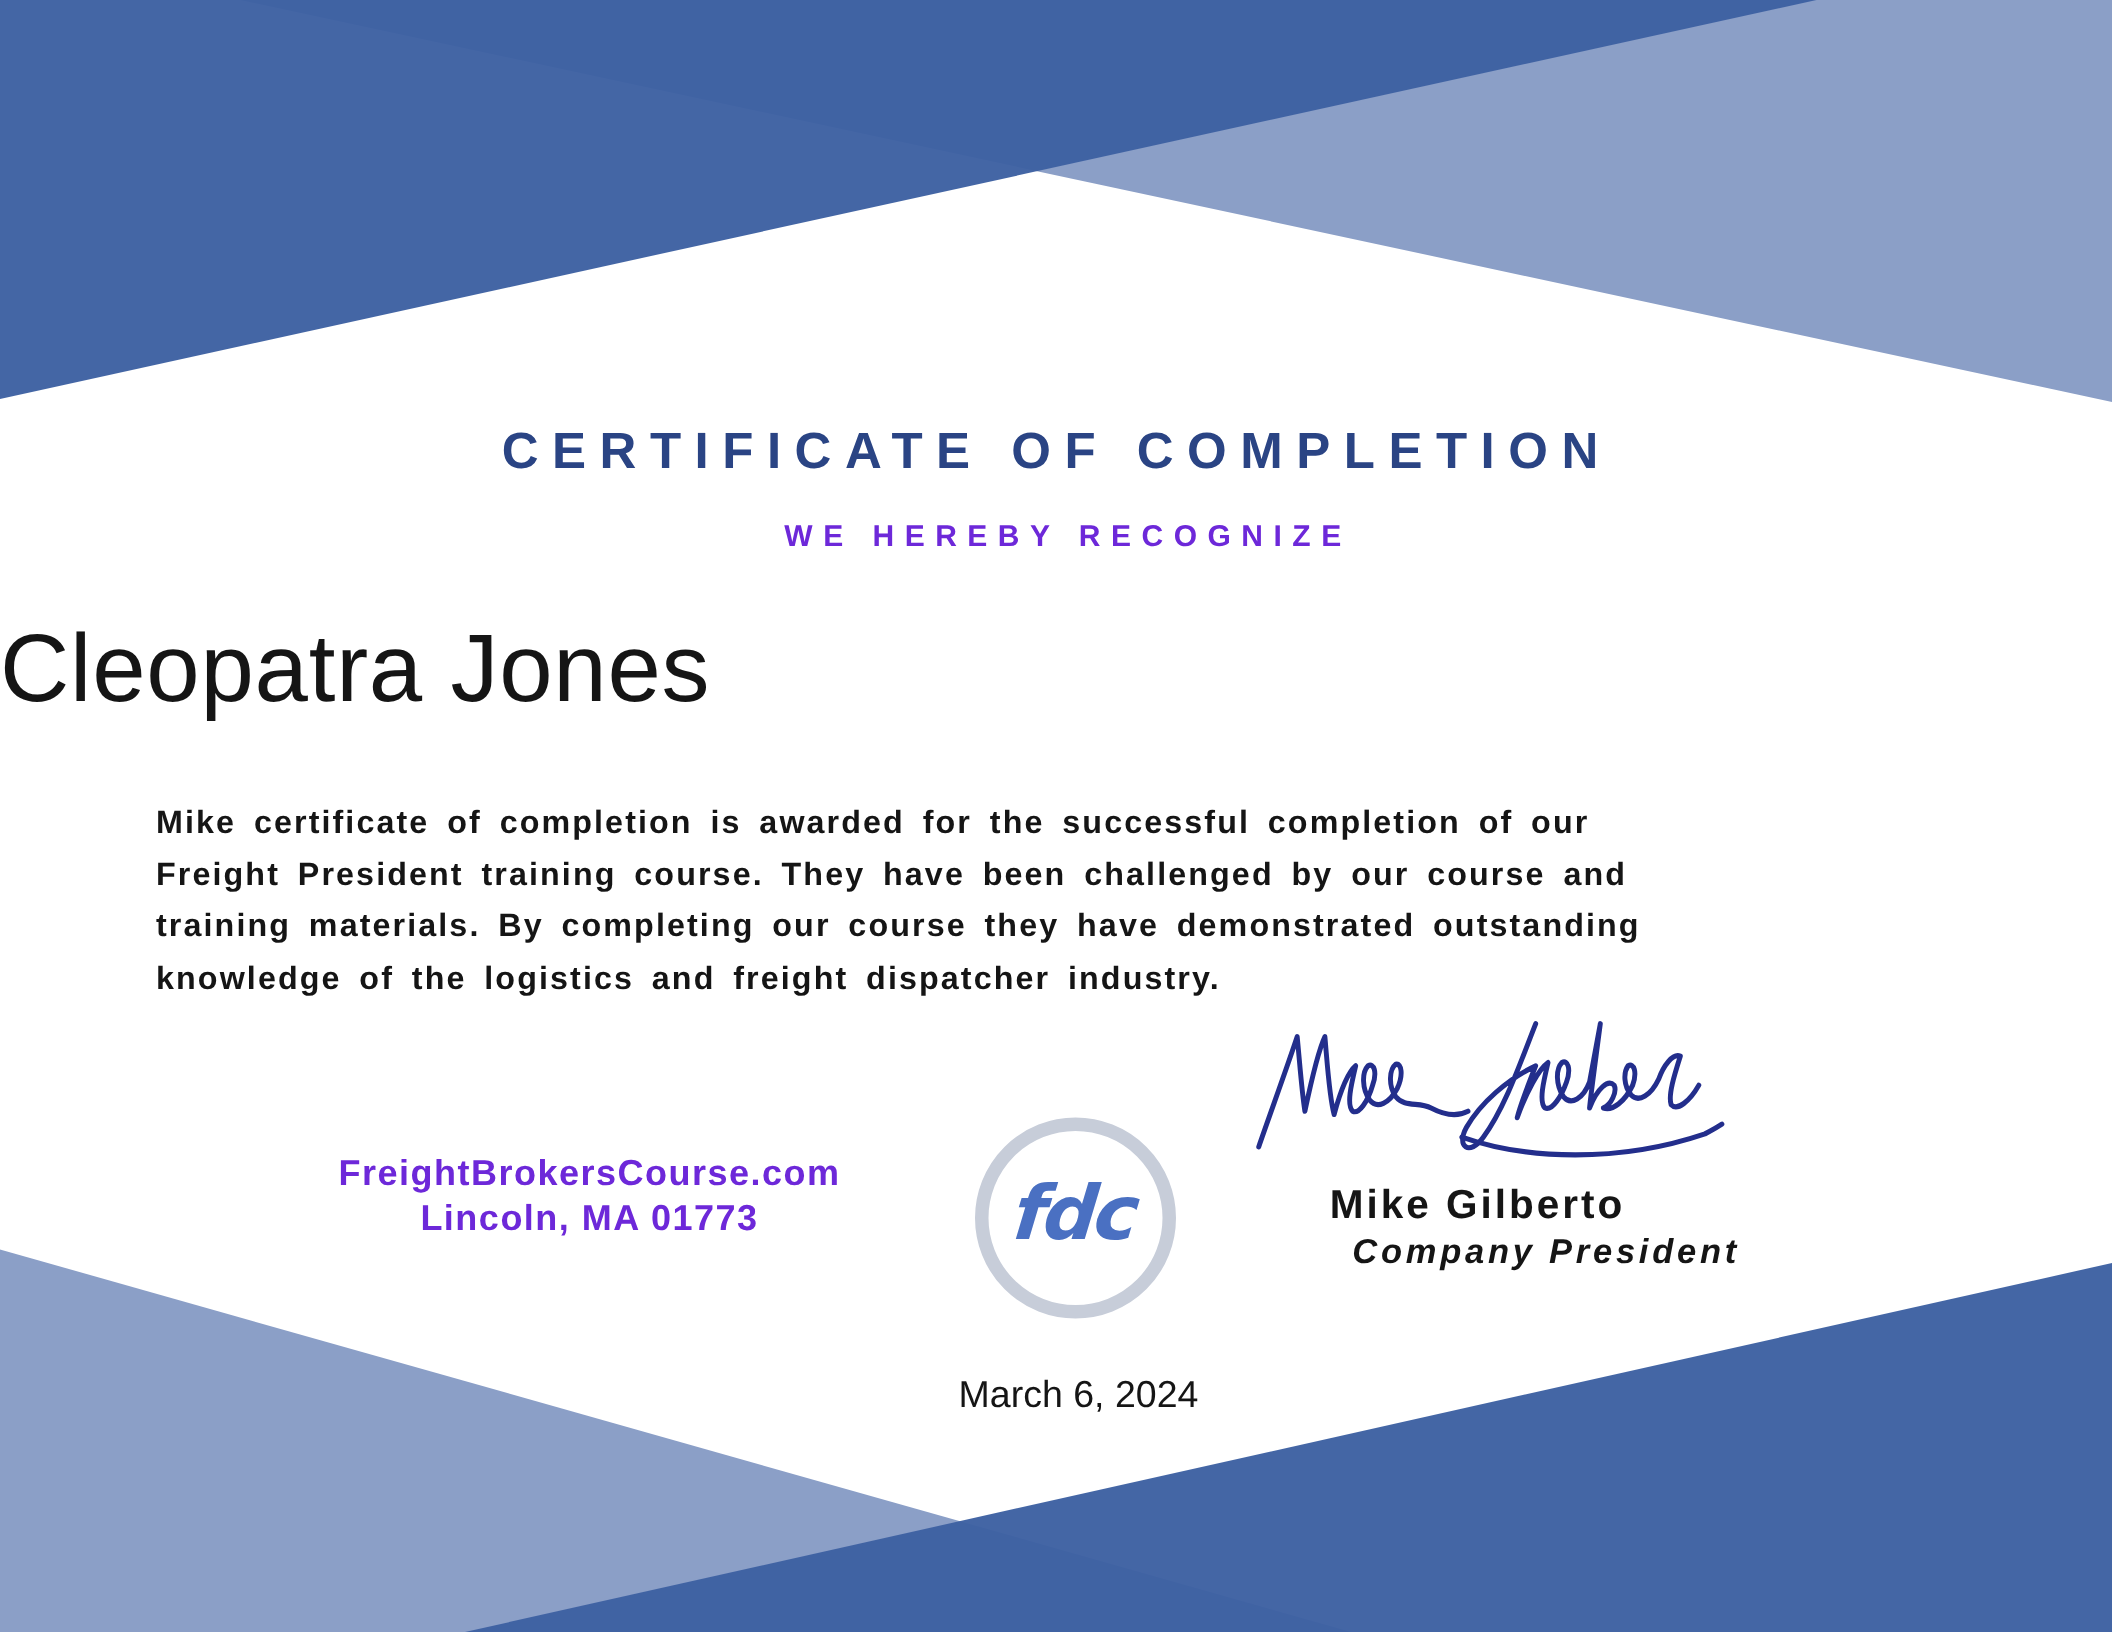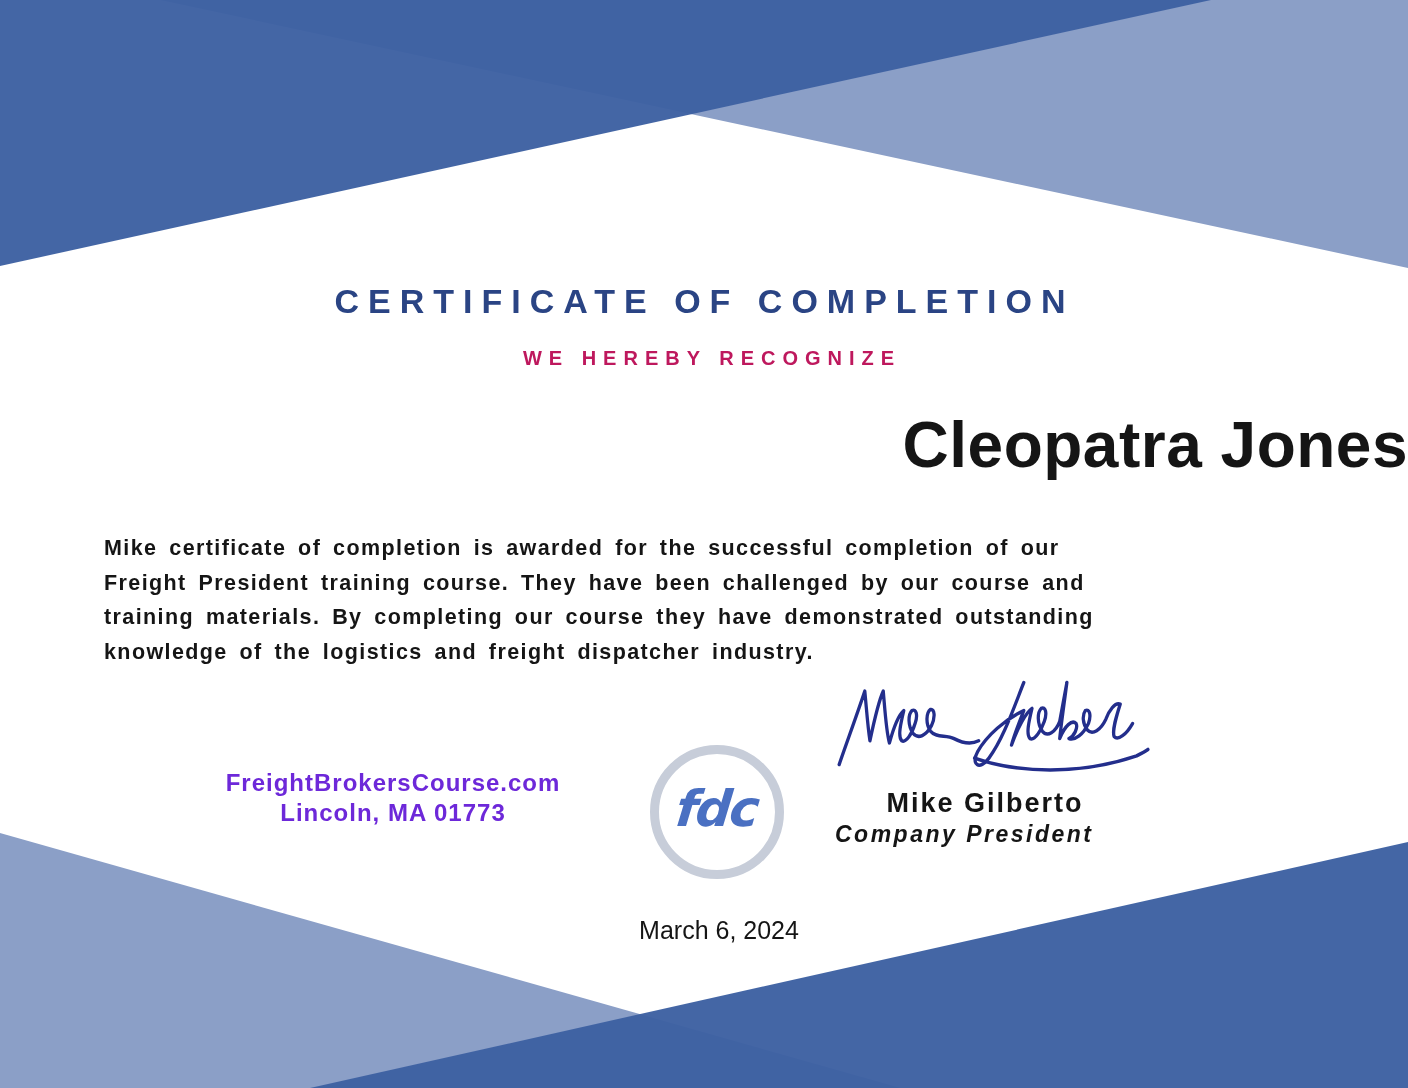--- a/index.html
+++ b/index.html
@@ -21,22 +21,22 @@
   }
   .cert-subtitle{
     top:347px;left:0;width:1408px;
     text-align:center;
     font-size:20px;font-weight:700;
     letter-spacing:7px;
     padding-left:7px;box-sizing:border-box;
   }
   .recipient{
     top:408px;left:0;width:1408px;
-    text-align:right;
-    font-size:64px;font-weight:700;
+    text-align:left;
+    font-size:64px;font-weight:400;
     letter-spacing:0.5px;
   }
   .body-par{
     top:531px;left:104px;width:1240px;
     font-size:21.5px;font-weight:700;
     letter-spacing:1.4px;word-spacing:4.5px;
     line-height:34.6px;
   }
   .body-par .line{white-space:nowrap;}
   .issuer-block{
@@ -63,22 +63,22 @@
     padding-bottom:6px;
   }
   .signature-svg{top:676px;left:833px;width:318px;height:108px;}
   .signatory-name{
     top:788px;left:810px;width:350px;
     text-align:center;
     font-size:27px;font-weight:700;
     letter-spacing:2px;
   }
   .signatory-title{
-    top:821px;left:835px;width:350px;
-    text-align:left;
+    top:821px;left:810px;width:350px;
+    text-align:right;
     font-size:23px;font-weight:700;font-style:italic;
     letter-spacing:2.5px;
   }
   .cert-date{
     top:916px;left:0;width:1438px;
     text-align:center;
     font-size:25px;font-weight:400;
   }
 </style>
 </head>
@@ -88,21 +88,21 @@
 
   <svg class="bg" viewBox="0 0 1408 1088" preserveAspectRatio="none" aria-hidden="true">
     <polygon points="160,0 1408,0 1408,268" fill="#8b9fc7"></polygon>
     <polygon fill-opacity="0.97" points="0,0 1211,0 0,266" fill="#3e61a2"></polygon>
     <polygon points="0,833 901,1088 0,1088" fill="#8b9fc7"></polygon>
     <polygon fill-opacity="0.97" points="1408,842 1408,1088 310,1088" fill="#3e61a2"></polygon>
   </svg>
 
   <div class="abs cert-title" style="color: rgb(42, 68, 132);">CERTIFICATE OF COMPLETION</div>
 
-  <div class="abs cert-subtitle" style="color: #be185d; padding-left: 16px;">WE HEREBY RECOGNIZE</div>
+  <div class="abs cert-subtitle" style="color: #6d28d9; padding-left: 16px;">WE HEREBY RECOGNIZE</div>
 
   <div class="abs recipient" style="color: rgb(21, 21, 21);">Cleopatra Jones</div>
 
   <div class="abs body-par" style="color: rgb(21, 21, 21);">
     <div class="line">Mike certificate of completion is awarded for the successful completion of our</div>
     <div class="line">Freight President training course. They have been challenged by our course and</div>
     <div class="line">training materials. By completing our course they have demonstrated outstanding</div>
     <div class="line">knowledge of the logistics and freight dispatcher industry.</div>
   </div>
 

